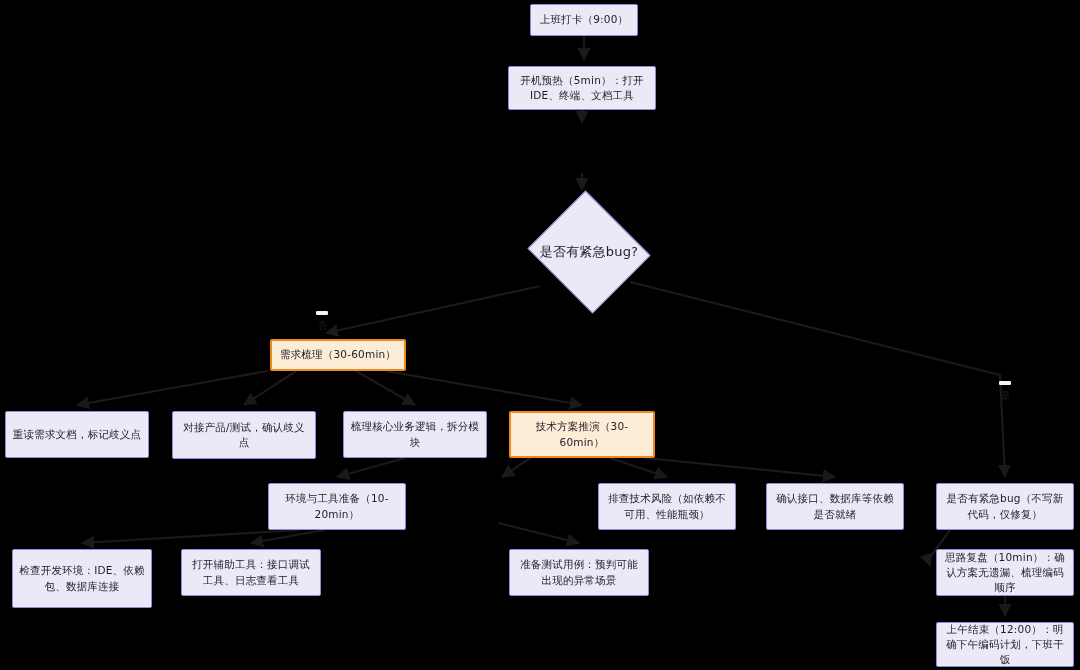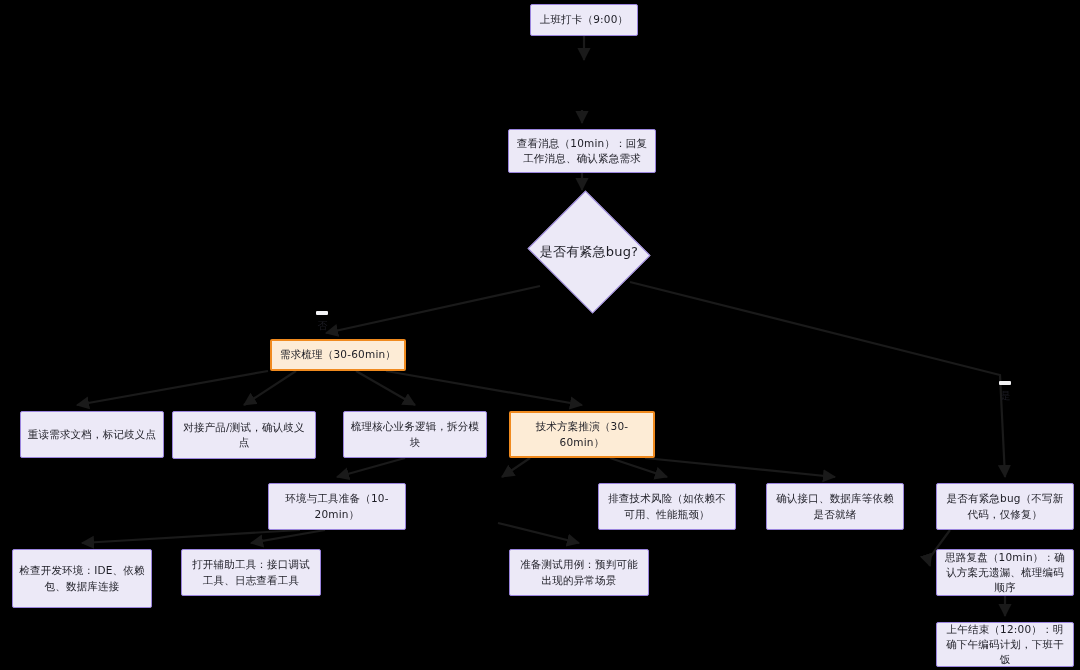--- a/index.html
+++ b/index.html
@@ -116,39 +116,39 @@
       <path d="M498,523 L579,543"></path>
       <path d="M950,530 L928,560 L930,566"></path>
       <path d="M1005,596 L1005,616"></path>
     </g>
   </svg>
 
   <div class="node process" style="left:530px;top:4px;width:108px;height:32px;">
     <span class="node-text">上班打卡（9:00）</span>
   </div>
 
+  <div class="node process" style="left:508px;top:66px;width:148px;height:44px;">
+    <span class="node-text">开机预热（5min）：打开IDE、终端、文档工具</span>
+  </div>
 
-  <div class="node process" style="left:508px;top:129px;width:148px;height:44px;">
-    <span class="node-text">查看消息（10min）：回复工作消息、确认紧急需求</span>
-  </div>
 
   <div class="node decision" style="left:524px;top:194px;width:130px;height:116px;">
     <span class="diamond-shape"></span>
     <span class="diamond-label">是否有紧急bug?</span>
   </div>
 
   <div class="edge-label" style="left:316px;top:311px;">否</div>
 
   <div class="edge-label" style="left:999px;top:381px;">是</div>
 
   <div class="node highlight" style="left:258px;top:339px;width:136px;height:32px;margin-left:12px;">
     <span class="node-text">需求梳理（30-60min）</span>
   </div>
 
-  <div class="node process" style="left:20px;top:411px;width:144px;height:47px;">
+  <div class="node process" style="left:5px;top:411px;width:144px;height:47px;">
     <span class="node-text">重读需求文档，标记歧义点</span>
   </div>
 
   <div class="node process" style="left:172px;top:411px;width:144px;height:48px;">
     <span class="node-text">对接产品/测试，确认歧义点</span>
   </div>
 
   <div class="node process" style="left:343px;top:411px;width:144px;height:47px;">
     <span class="node-text">梳理核心业务逻辑，拆分模块</span>
   </div>

